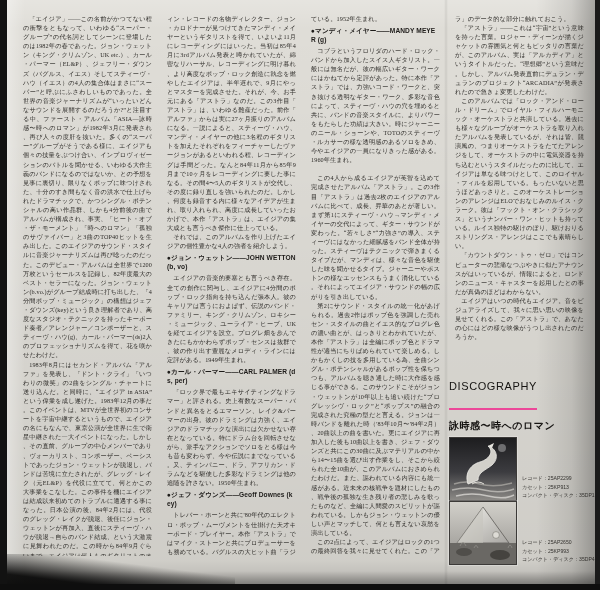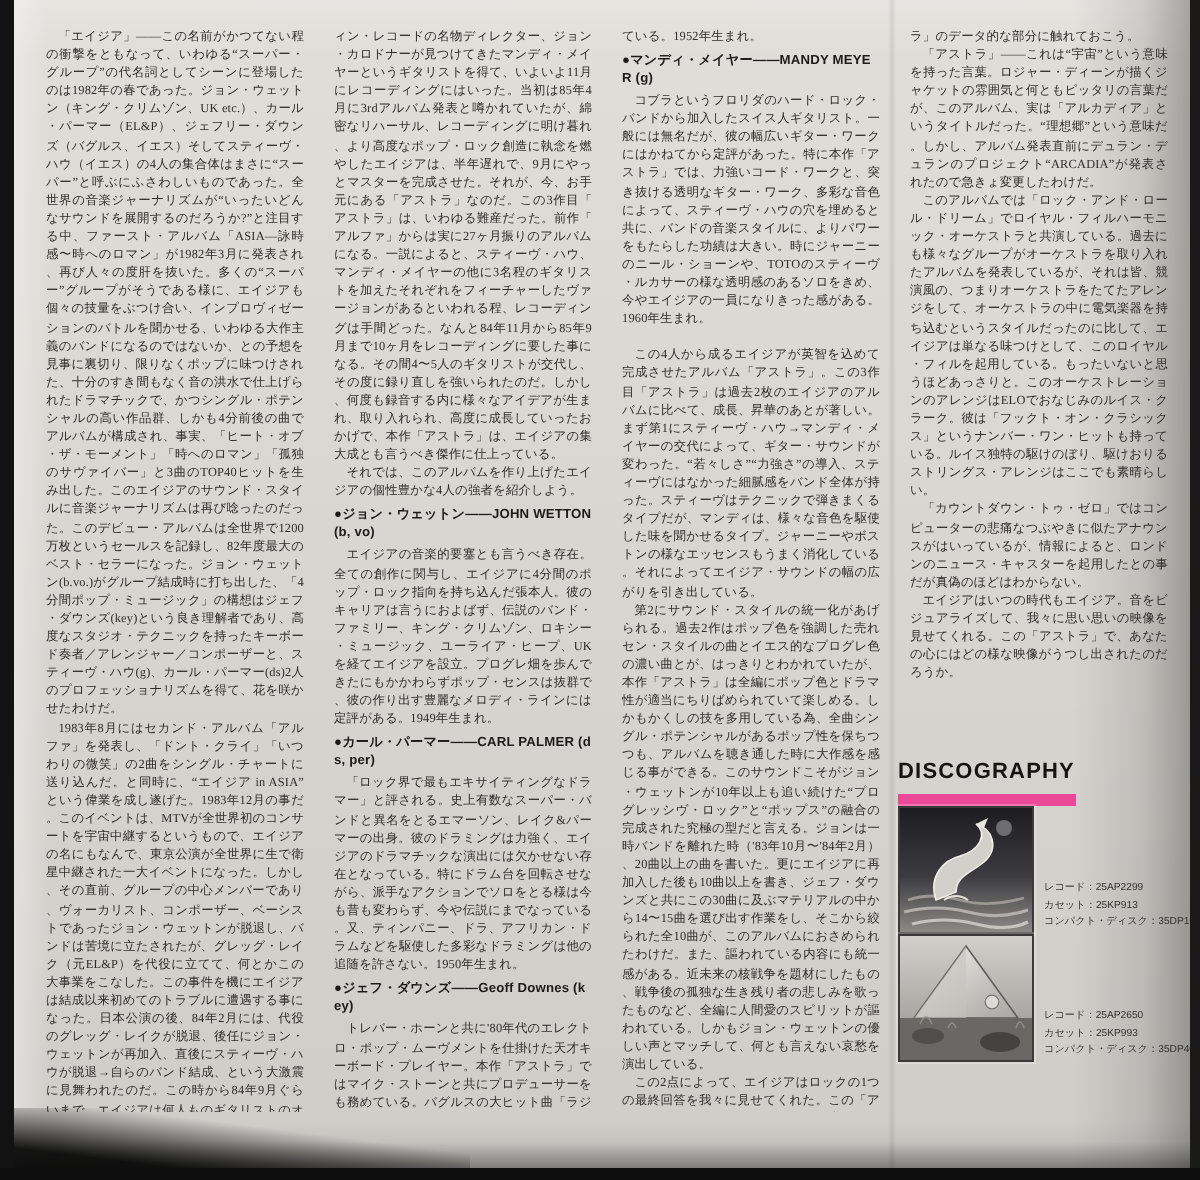--- a/index.html
+++ b/index.html
@@ -30,22 +30,22 @@
   .col p{margin:0;text-indent:1em;}
   .col p.noindent{text-indent:0;}
   .col p.gap{margin-top:9px;}
   .col h4{margin:3px 0 2px 0;font-size:6.6px;line-height:9px;color:#1d1b19;
       font-family:"Liberation Sans","DejaVu Sans",sans-serif;font-weight:bold;
       text-align:left;text-indent:0;}
 
   
   .disco{position:absolute;left:449px;top:376px;width:146px;color:#161412;
       font-family:"Liberation Sans","DejaVu Sans",sans-serif;}
-  .disco-heading{display:inline-block;font-size:11px;font-weight:bold;letter-spacing:.6px;
-      border-bottom:6px solid #ec4899;padding-bottom:5px;margin:0;}
+  .disco-heading{display:inline-block;font-size:11px;font-weight:normal;letter-spacing:.6px;
+      border-bottom:2px solid #ec4899;padding-bottom:16px;margin:0;}
   .album-title{font-size:10px;font-weight:bold;margin:9px 0 4px 0;letter-spacing:.5px;}
   .album-row{display:flex;align-items:flex-end;}
   .cover{width:66px;height:62px;border:1px solid #3c3a38;flex:0 0 auto;
       box-shadow:0 0 0 1px rgba(255,255,255,.25);}
   .catalog{margin-left:5px;margin-bottom:1px;font-size:5.1px;line-height:8.6px;
       white-space:nowrap;color:#34322f;}
 </style>
 </head>
 <body>
 
@@ -82,20 +82,21 @@
         <p>このアルバムでは「ロック・アンド・ロール・ドリーム」でロイヤル・フィルハーモニック・オーケストラと共演している。過去にも様々なグループがオーケストラを取り入れたアルバムを発表しているが、それは皆、競演風の、つまりオーケストラをたてたアレンジをして、オーケストラの中に電気楽器を持ち込むというスタイルだったのに比して、エイジアは単なる味つけとして、このロイヤル・フィルを起用している。もったいないと思うほどあっさりと。このオーケストレーションのアレンジはELOでおなじみのルイス・クラーク。彼は「フックト・オン・クラシックス」というナンバー・ワン・ヒットも持っている。ルイス独特の駆けのぼり、駆けおりるストリングス・アレンジはここでも素晴らしい。</p>
         <p>「カウントダウン・トゥ・ゼロ」ではコンピューターの悲痛なつぶやきに似たアナウンスがはいっているが、情報によると、ロンドンのニュース・キャスターを起用したとの事だが真偽のほどはわからない。</p>
         <p>エイジアはいつの時代もエイジア。音をビジュアライズして、我々に思い思いの映像を見せてくれる。この「アストラ」で、あなたの心にはどの様な映像がうつし出されたのだろうか。</p>
       </div>
     </div>
 
   <div class="disco">
     <h3 class="disco-heading">DISCOGRAPHY</h3>
 
     <div>
+      <div class="album-title">詠時感〜時へのロマン</div>
       <div class="album-row">
         <svg class="cover" viewBox="0 0 66 62">
           <defs>
             <linearGradient id="g1" x1="0" y1="0" x2="0" y2="1">
               <stop offset="0" stop-color="#1d1d1f"></stop>
               <stop offset="0.55" stop-color="#3c3c40"></stop>
               <stop offset="1" stop-color="#8c8a86"></stop>
             </linearGradient>
           </defs>
           <rect x="0" y="0" width="66" height="62" fill="url(#g1)"></rect>

